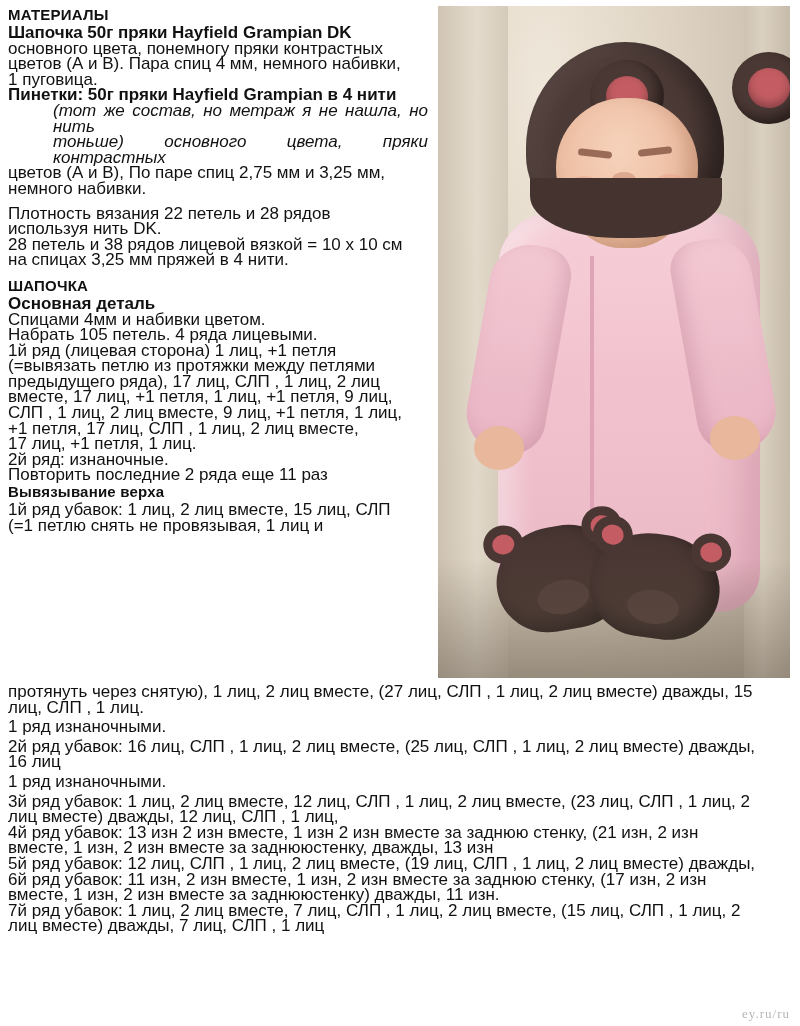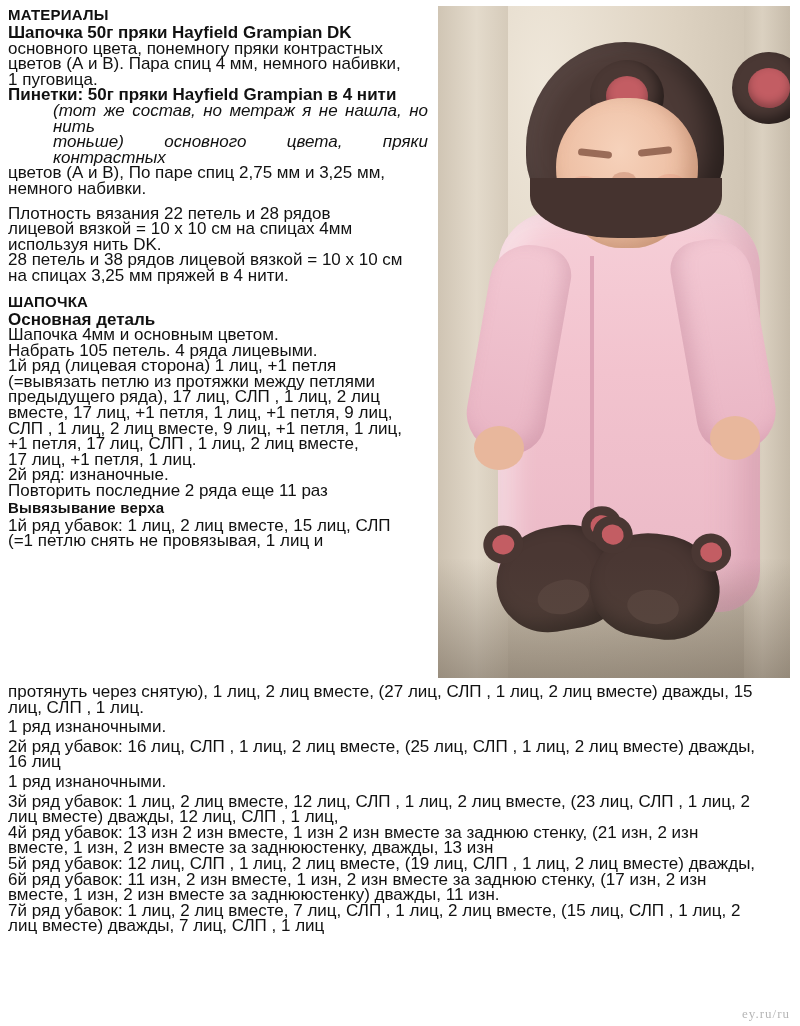--- a/index.html
+++ b/index.html
@@ -218,30 +218,29 @@
   <p class="line">основного цвета, понемногу пряки контрастных</p>
   <p class="line">цветов (А и В). Пара спиц 4 мм, немного набивки,</p>
   <p class="line">1 пуговица.</p>
   <p class="line b">Пинетки:  50г пряки Hayfield Grampian в 4 нити</p>
   <p class="line i">(тот же состав, но метраж я не нашла, но нить</p>
   <p class="line i">тоньше) основного цвета,   пряки контрастных</p>
   <p class="line">цветов  (А и В), По паре спиц 2,75 мм и 3,25 мм,</p>
   <p class="line">немного набивки.</p>
   <div class="gap"></div>
   <p class="line">Плотность  вязания  22  петель  и  28  рядов</p>
-  <p class="line">лицевой  вязкой  =  10 x 10 см на спицах 4мм</p>
   <p class="line">используя нить DK.</p>
   <p class="line">28 петель и 38 рядов лицевой вязкой = 10 х 10 см</p>
   <p class="line">на спицах 3,25 мм пряжей в 4 нити.</p>
 
   <div class="gap"></div>
 
   <h2 class="sec">ШАПОЧКА</h2>
   <p class="line b">Основная деталь</p>
-  <p class="line">Шапочка 4мм и основным цветом.</p>
+  <p class="line">Спицами 4мм и набивки цветом.</p>
   <p class="line">Набрать 105 петель. 4 ряда лицевыми.</p>
   <p class="line">1й  ряд  (лицевая сторона)  1 лиц, +1 петля</p>
   <p class="line">(=вывязать петлю из протяжки между петлями</p>
   <p class="line">предыдущего ряда), 17 лиц, СЛП , 1 лиц, 2 лиц</p>
   <p class="line">вместе, 17 лиц, +1 петля, 1 лиц, +1 петля, 9 лиц,</p>
   <p class="line">СЛП , 1 лиц, 2 лиц вместе, 9 лиц, +1 петля, 1 лиц,</p>
   <p class="line">+1 петля, 17 лиц, СЛП , 1 лиц, 2 лиц вместе,</p>
   <p class="line">17 лиц, +1 петля, 1 лиц.</p>
   <p class="line">2й ряд: изнаночные.</p>
   <p class="line">Повторить последние 2 ряда еще 11 раз</p>

